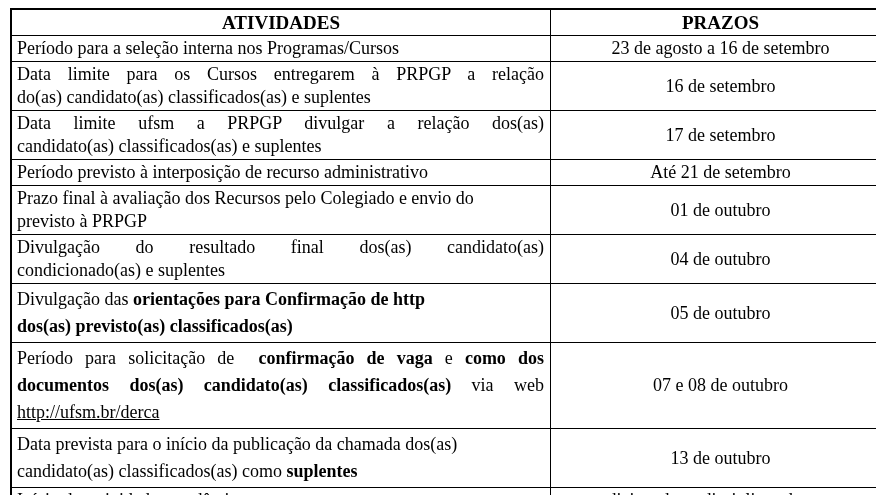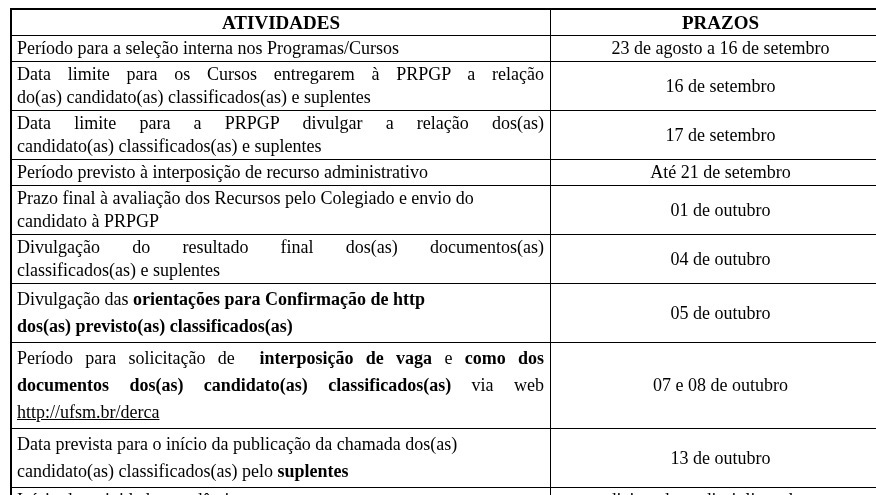--- a/index.html
+++ b/index.html
@@ -91,64 +91,64 @@
         </tr>
         <tr>
           <td class="activity">
             <div class="line stretch"><span>Data limite para os Cursos entregarem à PRPGP a relação</span></div>
             <div class="line"><span>do(as) candidato(as) classificados(as) e suplentes</span></div>
           </td>
           <td class="deadline">16 de setembro</td>
         </tr>
         <tr>
           <td class="activity">
-            <div class="line stretch"><span>Data limite para a PRPGP divulgar a relação dos(as)</span></div>
+            <div class="line stretch"><span>Data limite ufsm a PRPGP divulgar a relação dos(as)</span></div>
             <div class="line"><span>candidato(as) classificados(as) e suplentes</span></div>
           </td>
           <td class="deadline">17 de setembro</td>
         </tr>
         <tr>
           <td class="activity">
             <div class="line"><span>Período previsto à interposição de recurso administrativo</span></div>
           </td>
           <td class="deadline">Até 21 de setembro</td>
         </tr>
         <tr>
           <td class="activity">
             <div class="line"><span>Prazo final à avaliação dos Recursos pelo Colegiado e envio do</span></div>
-            <div class="line"><span>candidato à PRPGP</span></div>
+            <div class="line"><span>previsto à PRPGP</span></div>
           </td>
           <td class="deadline">01 de outubro</td>
         </tr>
         <tr>
           <td class="activity">
-            <div class="line stretch"><span>Divulgação do resultado final dos(as) documentos(as)</span></div>
-            <div class="line"><span>classificados(as) e suplentes</span></div>
+            <div class="line stretch"><span>Divulgação do resultado final dos(as) candidato(as)</span></div>
+            <div class="line"><span>condicionado(as) e suplentes</span></div>
           </td>
           <td class="deadline">04 de outubro</td>
         </tr>
         <tr class="spaced">
           <td class="activity">
             <div class="line"><span>Divulgação das </span><span class="bold">orientações para Confirmação de http</span></div>
             <div class="line"><span class="bold">dos(as) previsto(as) classificados(as)</span></div>
           </td>
           <td class="deadline">05 de outubro</td>
         </tr>
         <tr class="spaced">
           <td class="activity">
-            <div class="line stretch"><span>Período para solicitação de &nbsp;</span><span class="bold">interposição de vaga</span><span> e </span><span class="bold">como dos</span></div>
+            <div class="line stretch"><span>Período para solicitação de &nbsp;</span><span class="bold">confirmação de vaga</span><span> e </span><span class="bold">como dos</span></div>
             <div class="line stretch"><span class="bold">documentos dos(as) candidato(as) classificados(as)</span><span> via web</span></div>
             <div class="line"><a class="doc-link underline">http://ufsm.br/derca</a></div>
           </td>
           <td class="deadline">07 e 08 de outubro</td>
         </tr>
         <tr class="spaced">
           <td class="activity">
             <div class="line"><span>Data prevista para o início da publicação da chamada dos(as)</span></div>
-            <div class="line"><span>candidato(as) classificados(as) pelo </span><span class="bold">suplentes</span></div>
+            <div class="line"><span>candidato(as) classificados(as) como </span><span class="bold">suplentes</span></div>
           </td>
           <td class="deadline">13 de outubro</td>
         </tr>
         <tr>
           <td class="activity">
             <div class="line"><span>Início das atividades acadêmicas</span></div>
           </td>
           <td class="deadline">condicionado as disciplinas dos cursos</td>
         </tr>
       </tbody>

